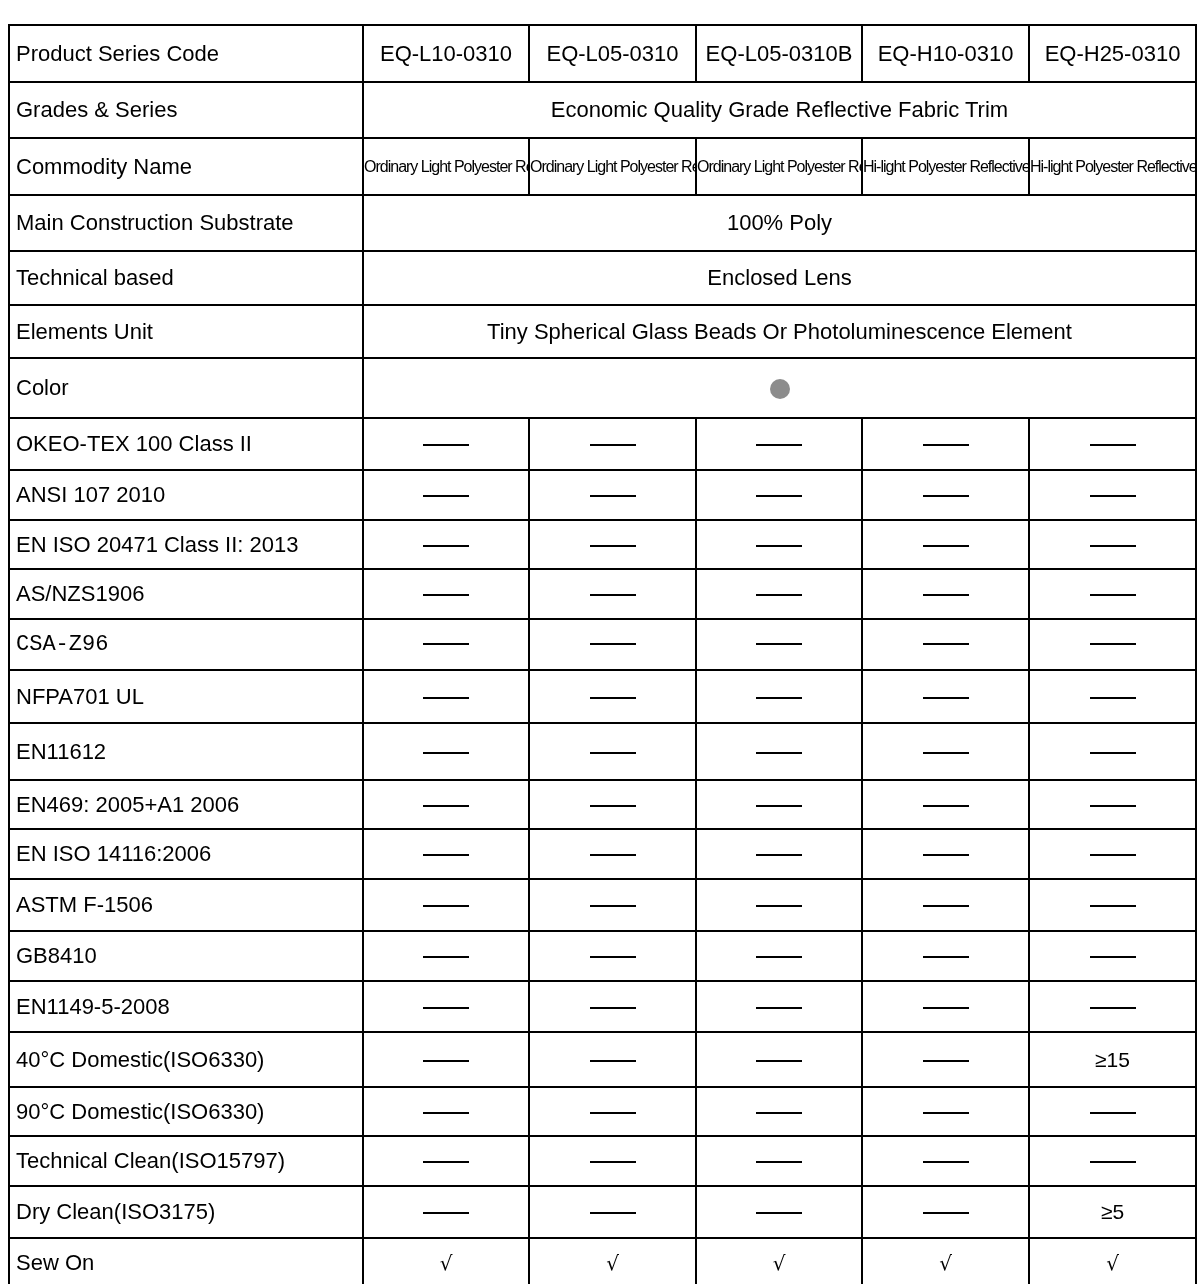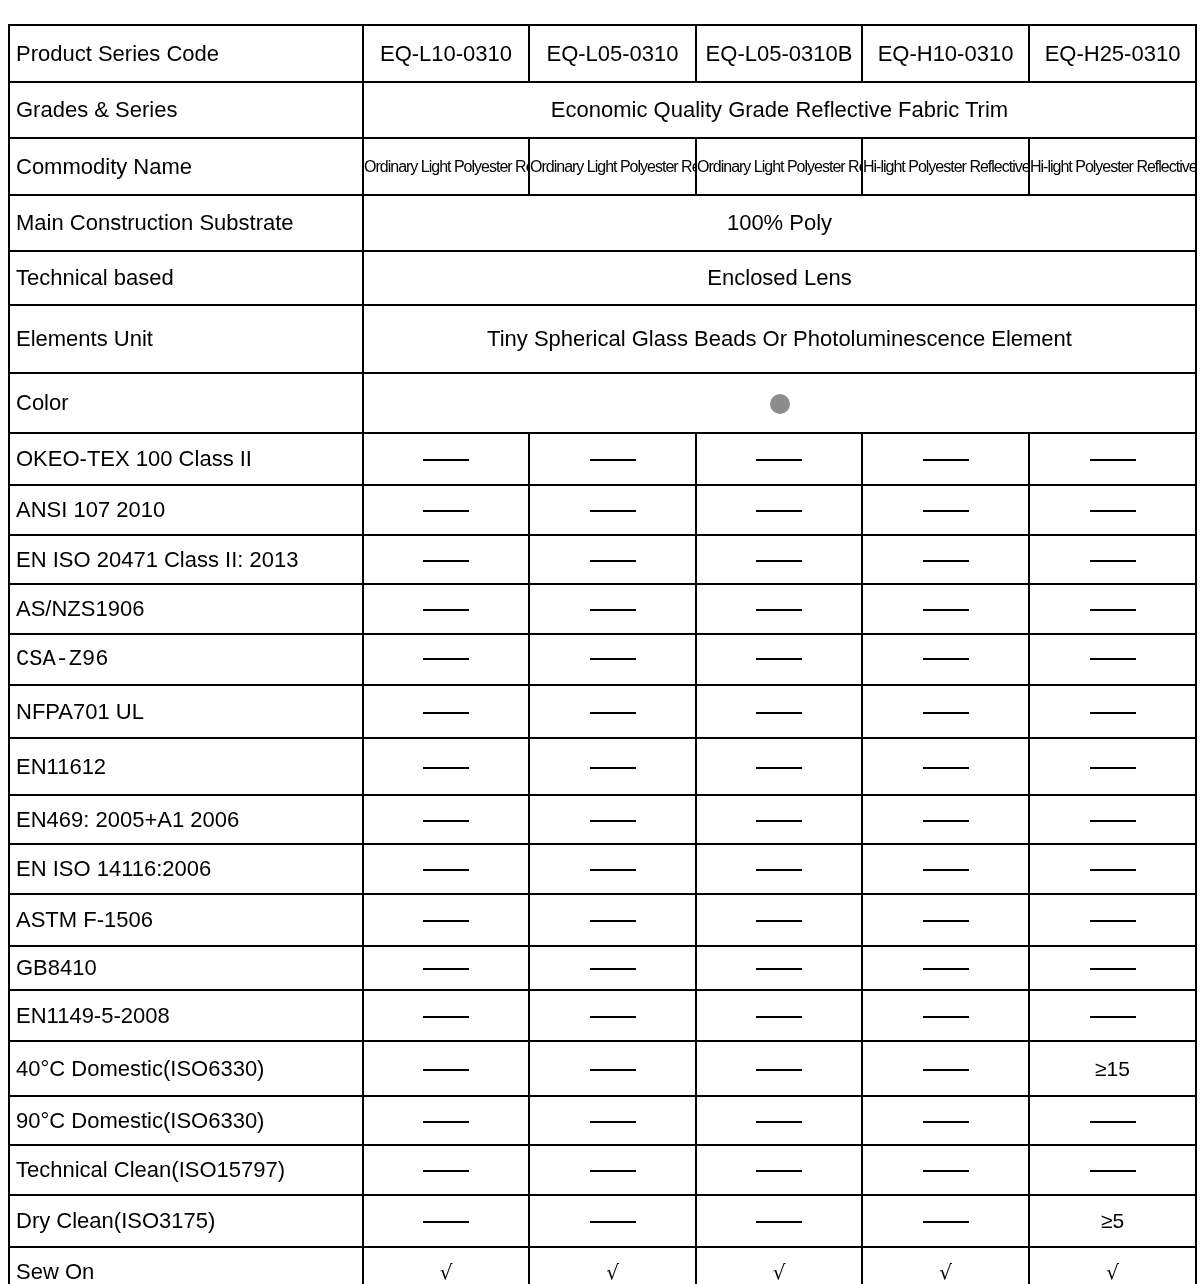--- a/index.html
+++ b/index.html
@@ -72,21 +72,21 @@
       <td class="name">Hi-light Polyester Reflective Fabric R1 (Class I)</td>
     </tr>
     <tr style="height:56px">
       <td class="label">Main Construction Substrate</td>
       <td class="span-val" colspan="5">100% Poly</td>
     </tr>
     <tr style="height:54px">
       <td class="label">Technical based</td>
       <td class="span-val" colspan="5">Enclosed Lens</td>
     </tr>
-    <tr style="height:68px">
+    <tr style="height:53px">
       <td class="label">Elements Unit</td>
       <td class="span-val" colspan="5">Tiny Spherical Glass Beads Or Photoluminescence Element</td>
     </tr>
     <tr style="height:60px">
       <td class="label">Color</td>
       <td class="span-val" colspan="5">
         <span class="swatch" id="color-swatch" title="grey" style="background: rgb(140, 140, 140);"></span>
       </td>
     </tr>
   <tr style="height: 52px;">
@@ -162,21 +162,21 @@
         <td class="cell"><span class="dash" title="—"></span></td>
       </tr>
       <tr style="height: 52px;">
         <td class="label">ASTM F-1506</td>
         <td class="cell"><span class="dash" title="—"></span></td>
         <td class="cell"><span class="dash" title="—"></span></td>
         <td class="cell"><span class="dash" title="—"></span></td>
         <td class="cell"><span class="dash" title="—"></span></td>
         <td class="cell"><span class="dash" title="—"></span></td>
       </tr>
-      <tr style="height: 44px;">
+      <tr style="height: 50px;">
         <td class="label">GB8410</td>
         <td class="cell"><span class="dash" title="—"></span></td>
         <td class="cell"><span class="dash" title="—"></span></td>
         <td class="cell"><span class="dash" title="—"></span></td>
         <td class="cell"><span class="dash" title="—"></span></td>
         <td class="cell"><span class="dash" title="—"></span></td>
       </tr>
       <tr style="height: 51px;">
         <td class="label">EN1149-5-2008</td>
         <td class="cell"><span class="dash" title="—"></span></td>

